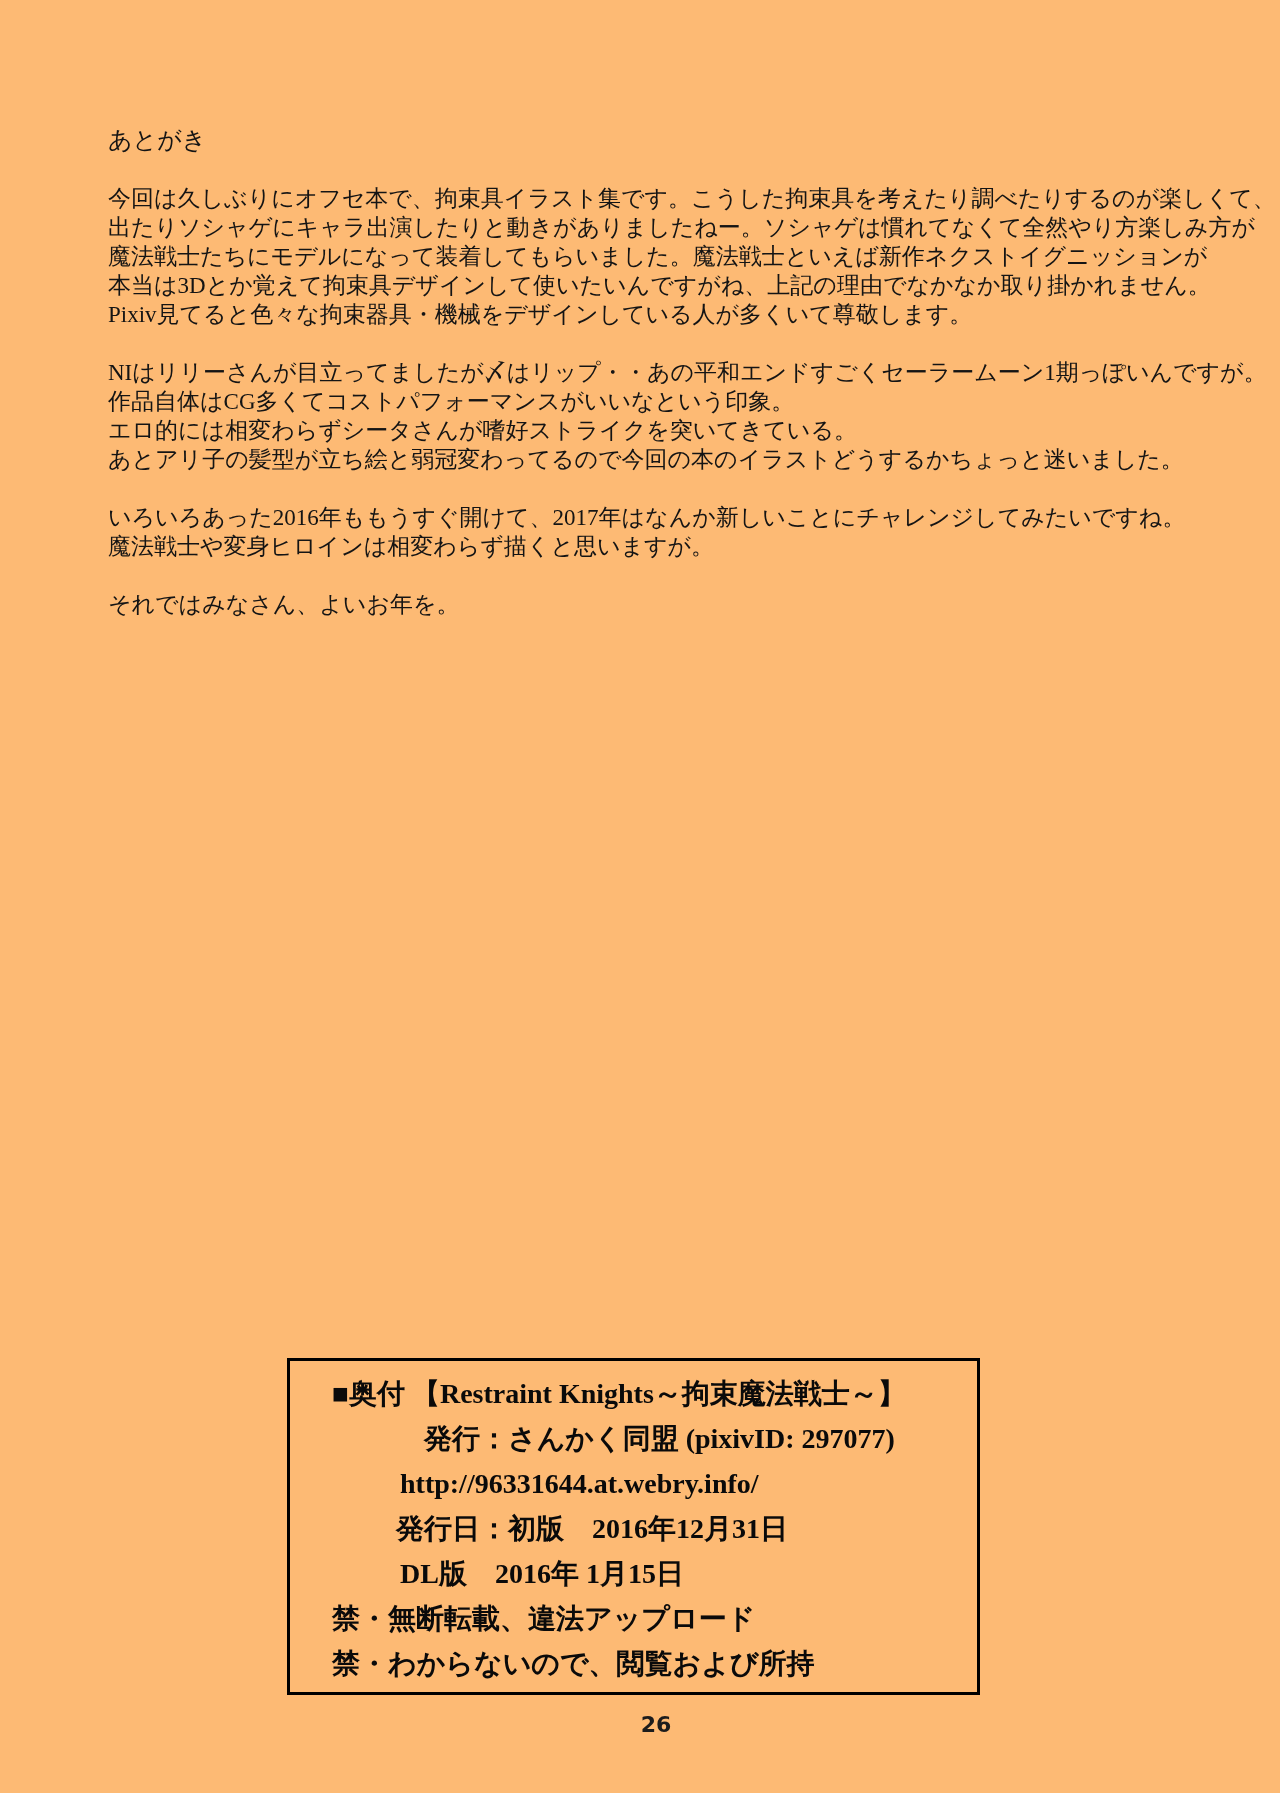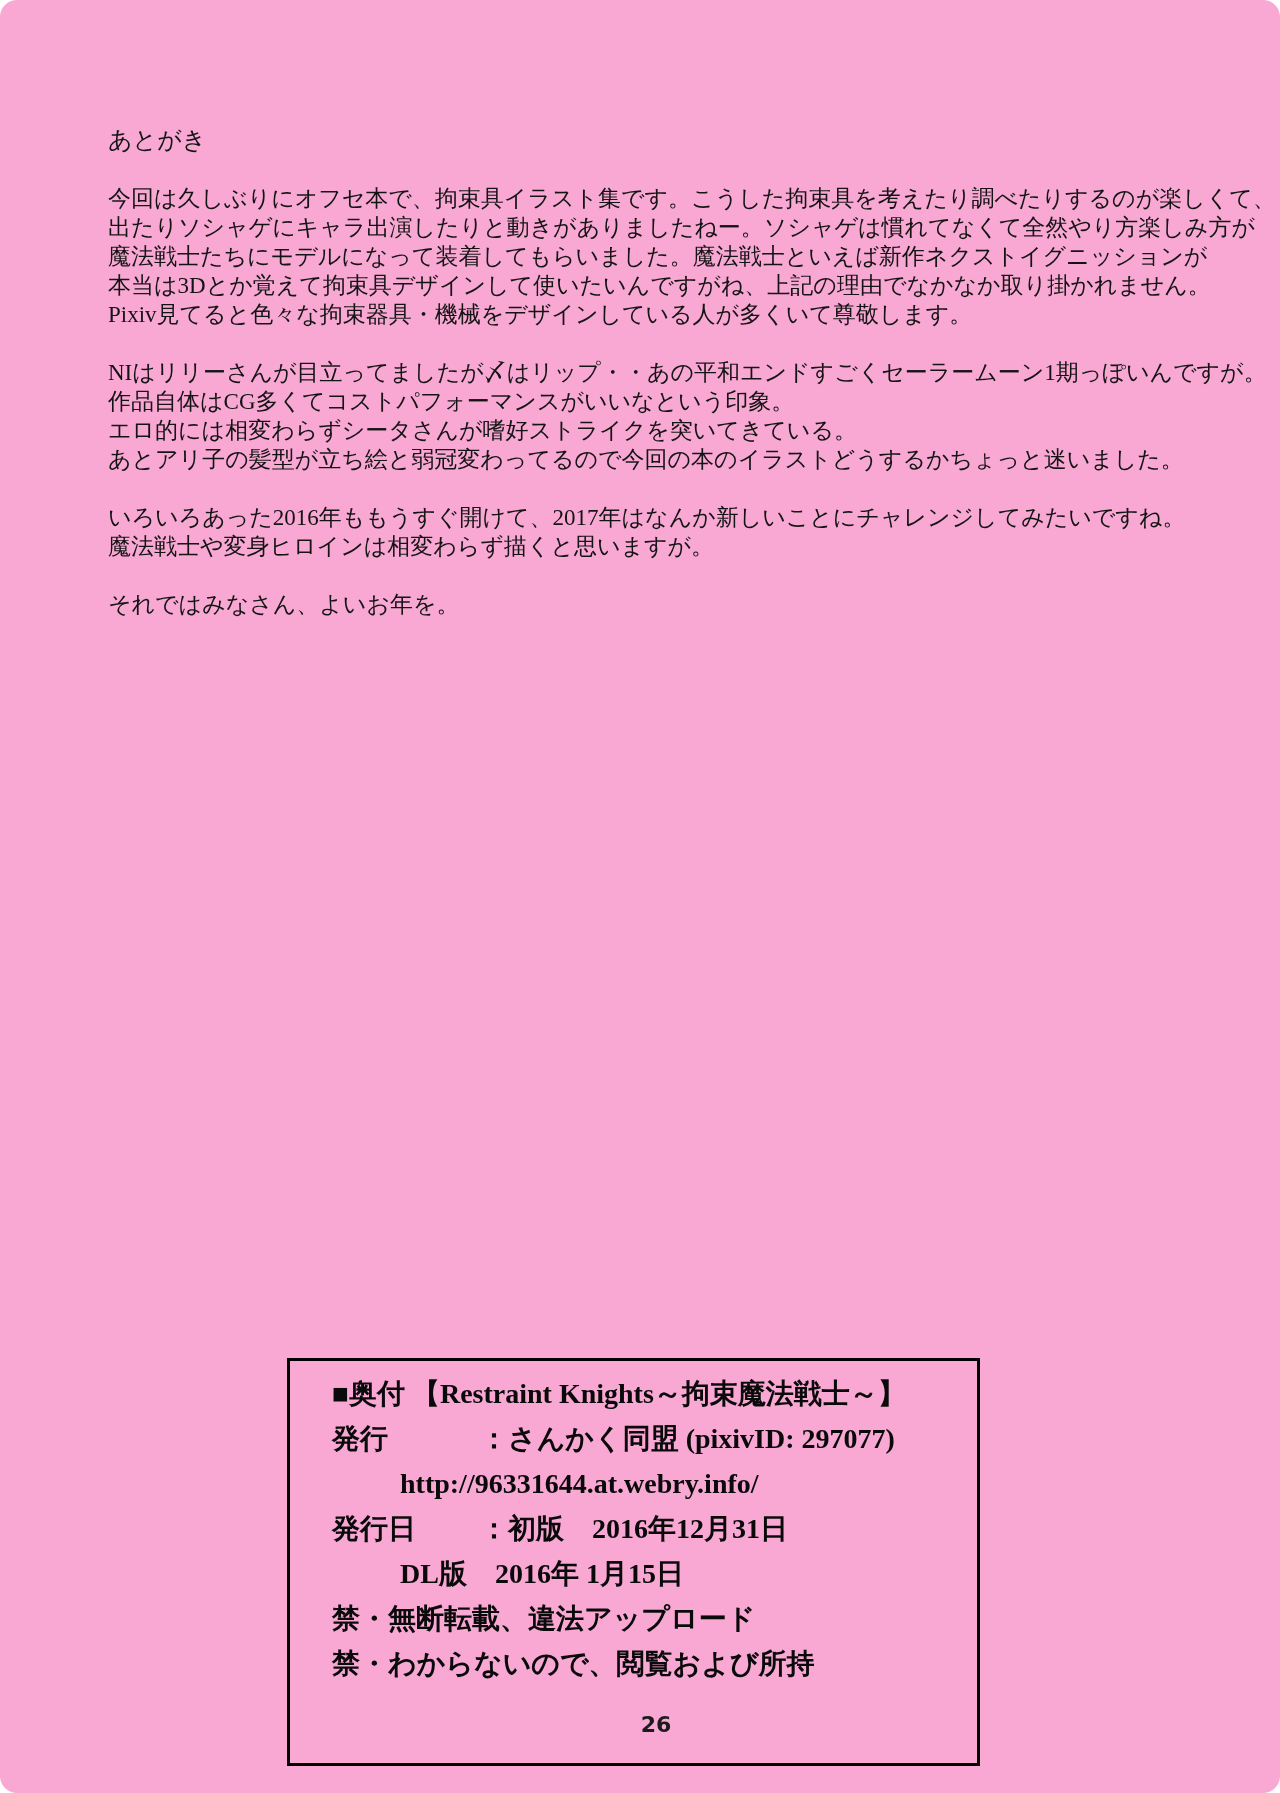--- a/index.html
+++ b/index.html
@@ -11,22 +11,21 @@
     width: 1280px;
     height: 1793px;
     position: relative;
     overflow: hidden;
     font-family: "Liberation Serif", "DejaVu Serif", serif;
     color: #141414;
   }
   .scan-page {
     position: absolute;
     inset: 0;
-    background: #f9a8d4;
-    border-radius: 17px;
+    background: #fdba74;
   }
   .text-area {
     position: absolute;
     left: 108px;
     top: 126px;
     width: 1130px;
   }
   .heading {
     font-size: 24px;
     line-height: 29px;
@@ -49,33 +48,33 @@
   .signature {
     font-size: 23px;
     line-height: 29px;
     margin-left: 500px;
   }
   .colophon-box {
     position: absolute;
     left: 287px;
     top: 1358px;
     width: 693px;
-    height: 408px;
+    height: 337px;
     border: 3px solid #000;
     box-sizing: border-box;
     padding: 10px 0 0 42px;
     overflow: hidden;
     font-weight: bold;
     font-size: 28px;
     line-height: 45px;
     color: #0a0a0a;
   }
   .c-line { white-space: nowrap; }
   .c-row { display: flex; white-space: nowrap; }
-  .c-label { width: 148px; flex: 0 0 148px; }
+  .c-label { width: 148px; flex: 0 0 148px; text-align: right; }
   .c-indent { margin-left: 68px; }
   .page-number {
     position: absolute;
     top: 1712px;
     left: 16px;
     width: 100%;
     text-align: center;
     font-family: "DejaVu Sans", "Liberation Sans", sans-serif;
     font-size: 22px;
     font-weight: bold;

